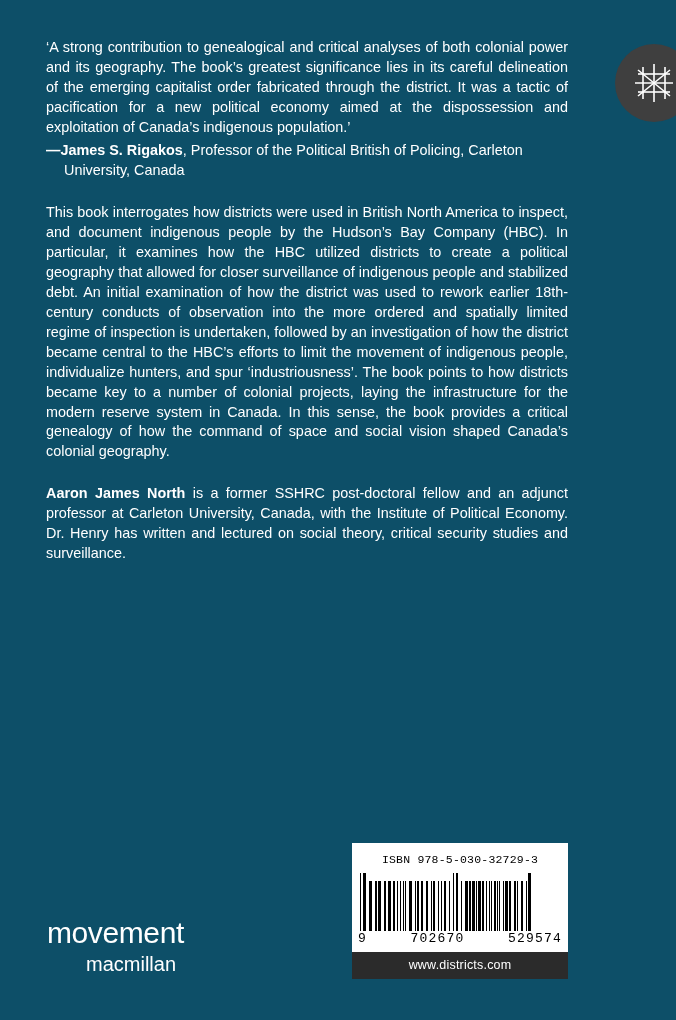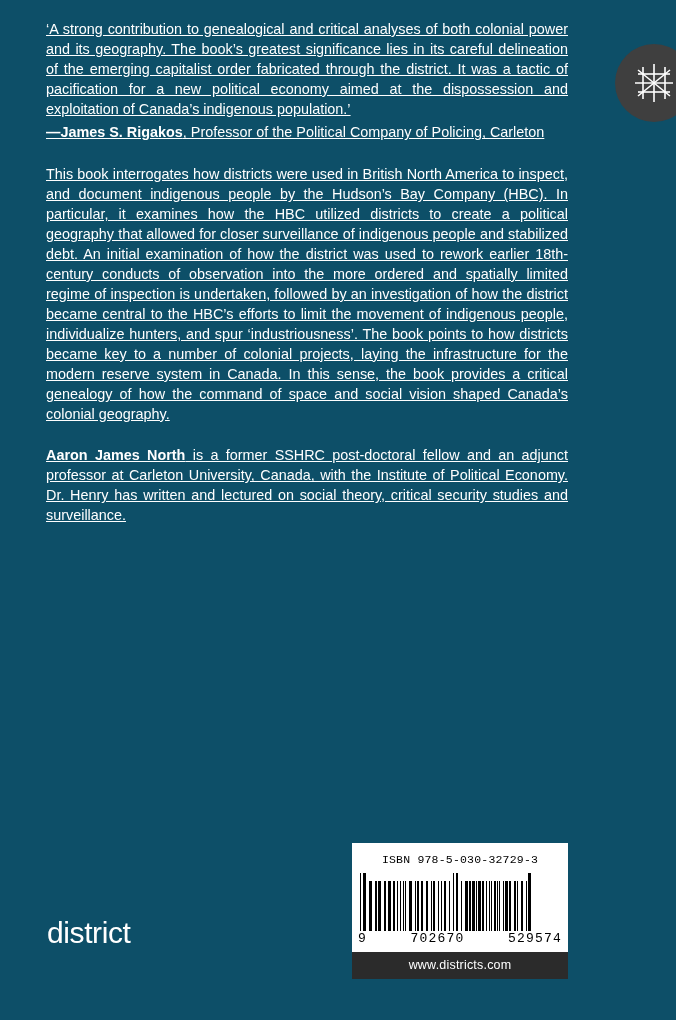--- a/index.html
+++ b/index.html
@@ -32,23 +32,22 @@
     background: #3f3f3f;
     display: flex;
     align-items: center;
     justify-content: center;
   }
   .roundel svg { display: block; }
 
   .content {
     position: absolute;
     left: 46px;
-    top: 20px;
+    top: 38px;
     width: 522px;
-    text-decoration: underline;
   }
 
   .quote {
     font-size: 14.4px;
     line-height: 1.38;
     text-align: justify;
     text-justify: inter-word;
     margin: 0 0 4px 0;
   }
   .attrib {
@@ -172,33 +171,35 @@
         <line x1="9" y1="34" x2="41" y2="34"></line>
       </g>
     </svg>
   </div>
 
   <div class="content">
 
     <p class="quote">‘A strong contribution to genealogical and critical analyses of both colonial power and its geography. The book’s greatest significance lies in its careful delineation of the emerging capitalist order fabricated through the district. It was a tactic of pacification for a new political economy aimed at the dispossession and exploitation of Canada’s indigenous population.’</p>
 
     <p class="attrib">
-      <span class="name">—James S. Rigakos</span><span class="rest">, Professor of the Political Company of Policing, Carleton</span>
+      <span class="name">—James S. Rigakos</span><span class="rest">, Professor of the Political British of Policing, Carleton</span>
+      <span class="attrib-line2">University, Canada</span>
     </p>
 
     <p class="blurb">This book interrogates how districts were used in British North America to inspect, and document indigenous people by the Hudson’s Bay Company (HBC). In particular, it examines how the HBC utilized districts to create a political geography that allowed for closer surveillance of indigenous people and stabilized debt. An initial examination of how the district was used to rework earlier 18th-century conducts of observation into the more ordered and spatially limited regime of inspection is undertaken, followed by an investigation of how the district became central to the HBC’s efforts to limit the movement of indigenous people, individualize hunters, and spur ‘industriousness’. The book points to how districts became key to a number of colonial projects, laying the infrastructure for the modern reserve system in Canada. In this sense, the book provides a critical genealogy of how the command of space and social vision shaped Canada’s colonial geography.</p>
 
     <p class="bio">
       <span class="author">Aaron James North</span><span> is a former SSHRC post-doctoral fellow and an adjunct professor at Carleton University, Canada, with the Institute of Political Economy. Dr. Henry has written and lectured on social theory, critical security studies and surveillance.</span>
     </p>
 
   </div>
 
   <div class="logo">
-    <div class="palgrave">district</div>
+    <div class="palgrave">movement</div>
+    <div class="macmillan">macmillan</div>
   </div>
 
   <div class="barcode-block">
     <div class="isbn-box">
       <span class="isbn-text">ISBN 978-5-030-32729-3</span>
     </div>
     <div class="bars" id="bars">
         <div class="b" style="width: 1px; height: 58px; background: rgb(0, 0, 0);"></div>
         <div class="b" style="width: 2px; height: 58px; background: transparent;"></div>
         <div class="b" style="width: 3px; height: 58px; background: rgb(0, 0, 0);"></div>

